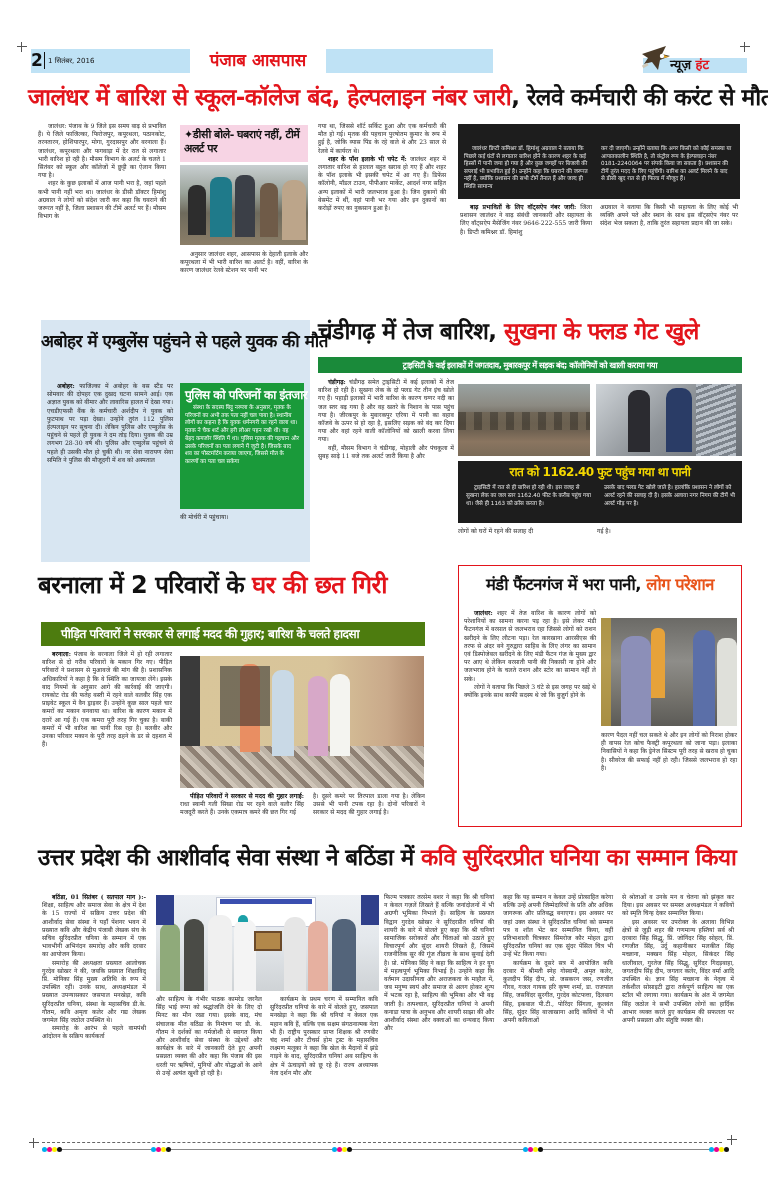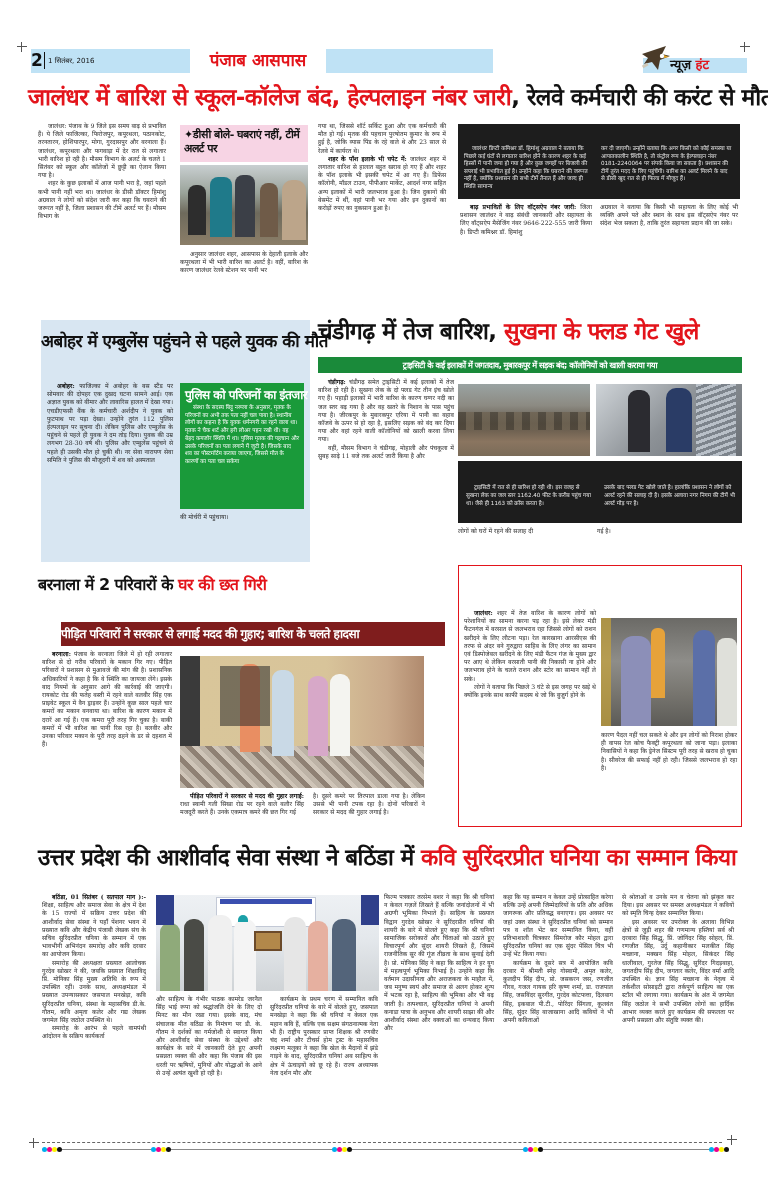--- a/index.html
+++ b/index.html
@@ -120,50 +120,54 @@
 <div class="photo" style="left:458px;top:384px;width:132px;height:72px;background:linear-gradient(180deg,#9aa3a2 0%,#8c8a82 30%,#5e5548 55%,#8a7560 80%,#7a6b58 100%);">
   <div style="position:absolute;left:0;top:28px;width:132px;height:18px;background:repeating-linear-gradient(90deg,#4a4338 0 8px,#6e6352 8px 16px);opacity:.8;"></div>
 </div>
 <div class="photo" style="left:596px;top:384px;width:146px;height:72px;background:linear-gradient(135deg,#cfd4d8 0%,#8d9297 50%,#6a6f75 100%);">
   <div style="position:absolute;left:32px;top:6px;width:22px;height:62px;background:#2b2b30;border-radius:9px 9px 0 0;"></div>
   <div style="position:absolute;left:70px;top:4px;width:26px;height:64px;background:#2a3c66;border-radius:10px 10px 0 0;"></div>
   <div style="position:absolute;left:100px;top:0;width:40px;height:72px;background:repeating-linear-gradient(160deg,#b9c0c8 0 3px,#7d848c 3px 6px);"></div>
 </div>
 
 <div class="abs" style="left:458px;top:461px;width:284px;height:62px;background:#1d1d1d;">
+  <div class="head" style="color:#f5d800;font-size:12px;text-align:center;padding-top:4px;line-height:15px;">रात को 1162.40 फुट पहुंच गया था पानी</div>
   <div class="sans" style="position:absolute;left:8px;top:22px;width:128px;font-size:5.6px;line-height:8px;color:#e8e8e8;text-indent:8px;">ट्राइसिटी में रात से ही बारिश हो रही थी। इस वजह से सुखना लेक का जल स्तर 1162.40 फीट के करीब पहुंच गया था। जैसे ही 1163 को क्रॉस करता है।</div>
   <div class="sans" style="position:absolute;left:146px;top:22px;width:132px;font-size:5.6px;line-height:8px;color:#e8e8e8;">उसके बाद फ्लड गेट खोले जाते है। हालांकि प्रशासन ने लोगों को अलर्ट रहने की सलाह दी है। इसके अलावा नगर निगम की टीमें भी अलर्ट मोड़ पर है।</div>
 </div>
 <div class="abs txt" style="left:458px;top:527px;width:132px;">लोगों को घरों में रहने की सलाह दी</div>
 <div class="abs txt" style="left:597px;top:527px;width:132px;">गई है।</div>
 
-<div class="abs head" style="left:38px;top:568px;font-size:16px;line-height:34px;color:#111;">
+<div class="abs head" style="left:38px;top:568px;font-size:24px;line-height:34px;color:#111;">
   <span>बरनाला में 2 परिवारों के</span> <span class="red">घर की छत गिरी</span>
 </div>
-<div class="abs head" style="left:41px;top:622px;width:384px;height:24px;background:#7f1d1d;color:#fff;font-size:12px;line-height:24px;padding-left:0;margin-left:20px;">पीड़ित परिवारों ने सरकार से लगाई मदद की गुहार; बारिश के चलते हादसा</div>
+<div class="abs head" style="left:41px;top:622px;width:384px;height:24px;background:#4d7c0f;color:#fff;font-size:12px;line-height:24px;padding-left:20px;">पीड़ित परिवारों ने सरकार से लगाई मदद की गुहार; बारिश के चलते हादसा</div>
 
 <div class="abs txt" style="left:42px;top:650px;width:130px;">
   <p><b>बरनाला:</b> <span>पंजाब के बरनाला जिले में हो रही लगातार बारिश से दो गरीब परिवारों के मकान गिर गए। पीड़ित परिवारों ने प्रशासन से मुआवजे की मांग की है। प्रशासनिक अधिकारियों ने कहा है कि वे स्थिति का जायजा लेंगे। इसके बाद नियमों के अनुसार आगे की कार्रवाई की जाएगी। रायकोट रोड की फतेह बस्ती में रहने वाले बलवीर सिंह एक प्राइवेट स्कूल में वैन ड्राइवर हैं। उन्होंने कुछ साल पहले चार कमरों का मकान बनवाया था। बारिश के कारण मकान में दरारें आ गई हैं। एक कमरा पूरी तरह गिर चुका है। बाकी कमरों में भी बारिश का पानी रिस रहा है। बलवीर और उनका परिवार मकान के पूरी तरह ढहने के डर से दहशत में हैं।</span></p>
 </div>
 <div class="photo" style="left:180px;top:656px;width:244px;height:132px;background:linear-gradient(90deg,#3a3a3a 0%,#3a3a3a 8%,#d9c69a 8%,#d8c49a 60%,#c9a98a 85%,#b08a6e 100%);">
   <div style="position:absolute;left:0;top:90px;width:244px;height:42px;background:repeating-linear-gradient(45deg,#bdb3a6 0 5px,#8f8174 5px 10px,#cfc5b8 10px 14px);"></div>
   <div style="position:absolute;left:60px;top:8px;width:20px;height:88px;background:#e98e62;border-radius:8px 8px 0 0;"></div>
   <div style="position:absolute;left:92px;top:14px;width:22px;height:86px;background:#c9d9e6;border-radius:9px 9px 0 0;"></div>
   <div style="position:absolute;left:128px;top:20px;width:20px;height:80px;background:#d7a8c8;border-radius:9px 9px 0 0;"></div>
   <div style="position:absolute;left:150px;top:18px;width:20px;height:82px;background:#f4f4f0;border-radius:9px 9px 0 0;"></div>
   <div style="position:absolute;left:40px;top:10px;width:50px;height:60px;background:#2a2a2a;opacity:.55;"></div>
 </div>
 <div class="abs txt" style="left:180px;top:792px;width:124px;">
   <p><b>पीड़ित परिवारों ने सरकार से मदद की गुहार लगाई:</b> <span>राधा स्वामी गली सिखा रोड पर रहने वाले बलौर सिंह मजदूरी करते हैं। उनके एकमात्र कमरे की छत गिर गई</span></p>
 </div>
 <div class="abs txt" style="left:313px;top:792px;width:112px;">
   <p style="text-indent:0">है। दूसरे कमरे पर तिरपाल डाला गया है। लेकिन उससे भी पानी टपक रहा है। दोनों परिवारों ने सरकार से मदद की गुहार लगाई है।</p>
 </div>
 
 <div class="abs" style="left:458px;top:565px;width:284px;height:262px;border:1.3px solid #e3141b;background:#fff;">
+  <div class="head" style="font-size:16.5px;line-height:22px;color:#111;text-align:center;padding-top:8px;">
+    <span>मंडी फैंटनगंज में भरा पानी,</span> <span style="color:#e8541b;">लोग परेशान</span>
+  </div>
   <div class="txt" style="position:absolute;left:5px;top:43px;width:132px;">
     <p><b>जालंधर:</b> <span>शहर में तेज बारिश के कारण लोगों को परेशानियों का सामना करना पड़ रहा है। इसे लेकर मंडी फैंटनगंज में बरसात से जलभराव रहा जिससे लोगों को राशन खरीदने के लिए लौटना पड़ा। रेल कारखाना आरसीएस की तरफ से अंदर बने गुरुद्वारा साहिब के लिए लंगर का सामान एवं डिस्पोजेबल खरीदने के लिए मंडी फैंटन गंज के मुख्य द्वार पर आए थे लेकिन बरसाती पानी की निकासी ना होने और जलभराव होने के चलते राशन और स्टोर का सामान नहीं ले सके।</span></p>
     <p>लोगों ने बताया कि पिछले 3 घंटे से इस जगह पर खड़े थे क्योंकि इनके साथ काफी सदस्य थे जो कि बुजुर्ग होने के</p>
   </div>
   <div class="photo" style="left:142px;top:52px;width:136px;height:108px;background:linear-gradient(180deg,#6b6a66 0%,#8e8d89 40%,#77756f 70%,#5c5b57 100%);">
     <div style="position:absolute;left:20px;top:18px;width:30px;height:90px;background:#8c8fb8;border-radius:12px 12px 0 0;"></div>
     <div style="position:absolute;left:50px;top:10px;width:14px;height:70px;background:#e6a23a;border-radius:6px 6px 0 0;"></div>
     <div style="position:absolute;left:92px;top:12px;width:22px;height:96px;background:#5b6fa8;border-radius:10px 10px 0 0;"></div>
     <div style="position:absolute;left:116px;top:20px;width:20px;height:88px;background:#dfe0da;border-radius:8px 8px 0 0;"></div>
     <div style="position:absolute;left:0;top:0;width:10px;height:108px;background:#c8a43a;opacity:.7;"></div>

